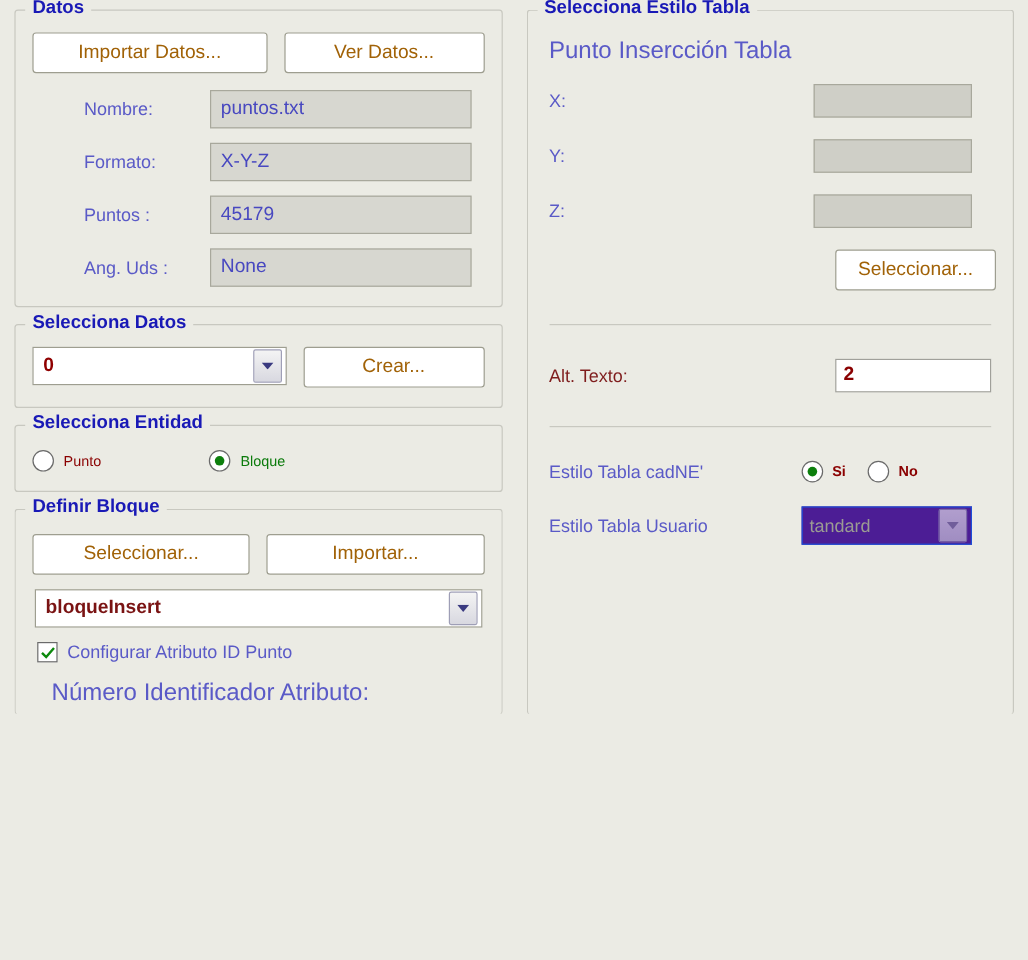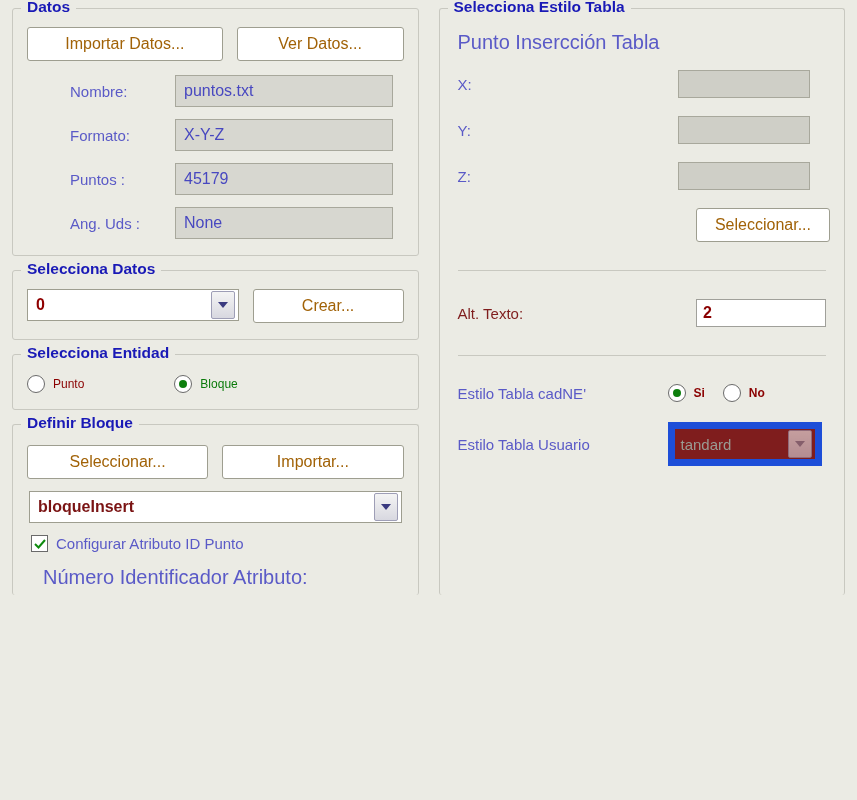--- a/index.html
+++ b/index.html
@@ -192,22 +192,22 @@
   width: 130px;
   padding: 0 6px;
   color: #8a0000;
   font-weight: bold;
   font-size: 16px;
   box-sizing: border-box;
 }
 .style-row { display: flex; align-items: center; margin: 12px 4px 20px; gap: 10px;}
 .style-label { color: #5a5ac7; font-size: 15px; width: 200px; }
 .disabled-combo {
-  background: #7f1d1d;
-  border: 7px solid #1d4ed8;
+  background: #4c1d95;
+  border: 1px solid #1d4ed8;
   display: flex;
   align-items: center;
   height: 30px;
   width: 140px;
 }
 .disabled-combo .txt { flex:1; padding:0 6px; color:#9b9b93; font-size:15px; }
 .disabled-combo .combo-btn { opacity:0.6; cursor:default; }
 .small-radio-group { display: flex; gap: 18px; }
 </style>
 </head>

